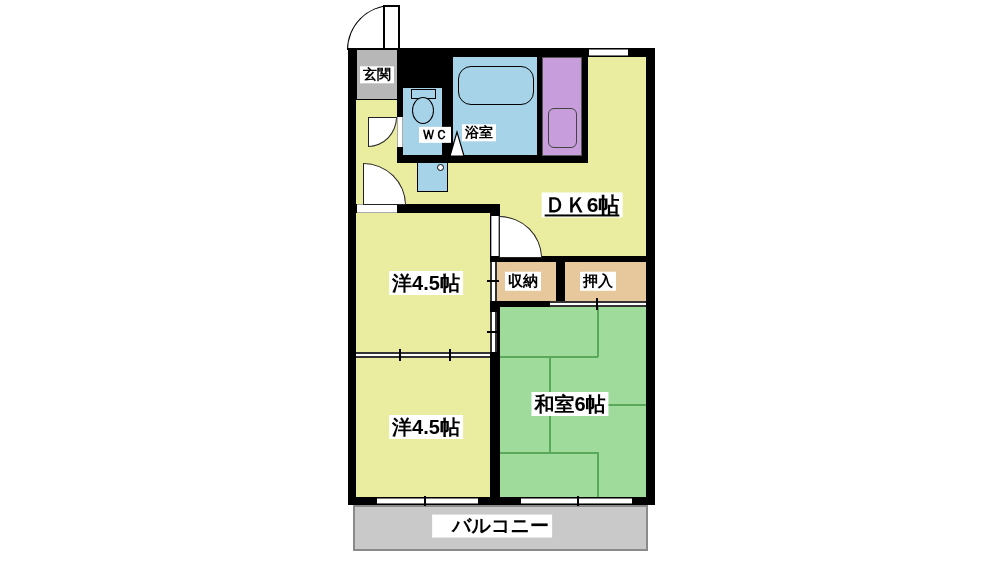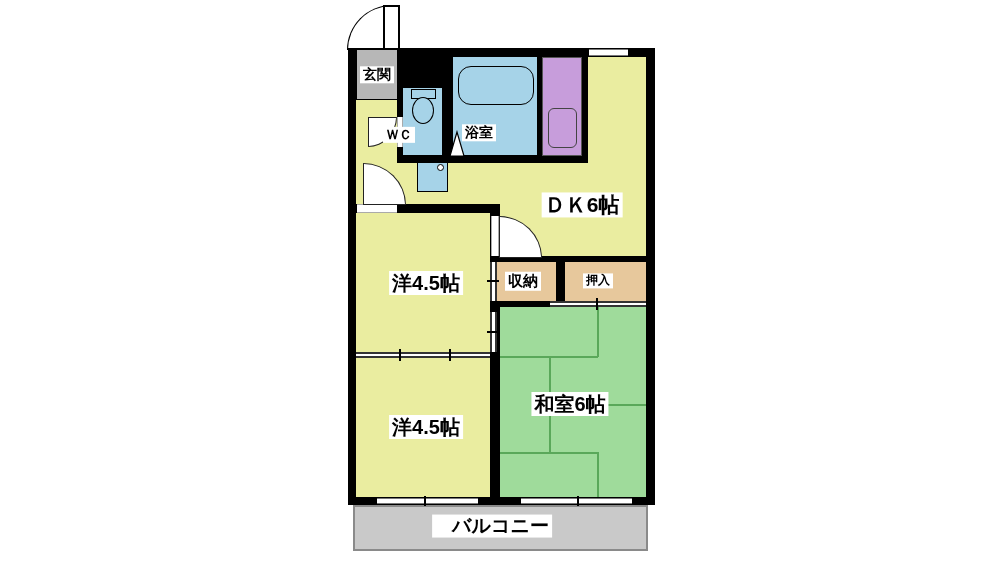--- a/index.html
+++ b/index.html
@@ -82,22 +82,22 @@
   <div class="fixture" style="left:411px;top:89px;width:25px;height:10px;background:var(--water_blue);border:1.5px solid #000;"></div>
   <div class="fixture" style="left:412px;top:97px;width:22px;height:27px;background:var(--water_blue);border:1.5px solid #000;border-radius:50%;"></div>
   <div class="fixture" style="left:458px;top:66px;width:76px;height:39px;background:var(--water_blue);border:1.5px solid #000;border-radius:13px;"></div>
   <div class="fixture" style="left:548px;top:108px;width:29px;height:40px;background:var(--kitchen_purple);border:1.5px solid #444;border-radius:6px;"></div>
   <div class="fixture" style="left:417px;top:162px;width:31px;height:30px;background:var(--water_blue);border:1px solid #000;"></div>
   <div class="fixture" style="left:437px;top:164px;width:7px;height:7px;background:#fff;border:1.2px solid #000;border-radius:50%;"></div>
 
   <div class="abs" style="left:353px;top:505px;width:295px;height:46px;background:var(--balcony_gray);border:2px solid var(--balcony_border);z-index:5;"></div>
 
   <div class="lbl" style="left:377px;top:75px;font-size:14px;">玄関</div>
-  <div class="lbl" style="left:399px;top:135px;font-size:13px;">ＷＣ</div>
+  <div class="lbl" style="left:435px;top:135px;font-size:13px;">ＷＣ</div>
   <div class="lbl" style="left:479px;top:133px;font-size:14px;">浴室</div>
-  <div class="lbl" style="left:582px;top:205px;font-size:21px;">ＤＫ6帖</div>
+  <div class="lbl" style="left:582px;top:205px;font-size:21px;text-decoration:underline;">ＤＫ6帖</div>
   <div class="lbl" style="left:426px;top:283px;font-size:20px;">洋4.5帖</div>
   <div class="lbl" style="left:523px;top:281px;font-size:15px;">収納</div>
-  <div class="lbl" style="left:598px;top:281px;font-size:12px;">押入</div>
+  <div class="lbl" style="left:598px;top:281px;font-size:15px;">押入</div>
   <div class="lbl" style="left:570px;top:404px;font-size:20px;">和室6帖</div>
   <div class="lbl" style="left:426px;top:427px;font-size:20px;">洋4.5帖</div>
   <div class="lbl" style="left:492px;top:526px;font-size:19px;padding-left:20px;">バルコニー</div>
 </div>
 
 </body></html>

